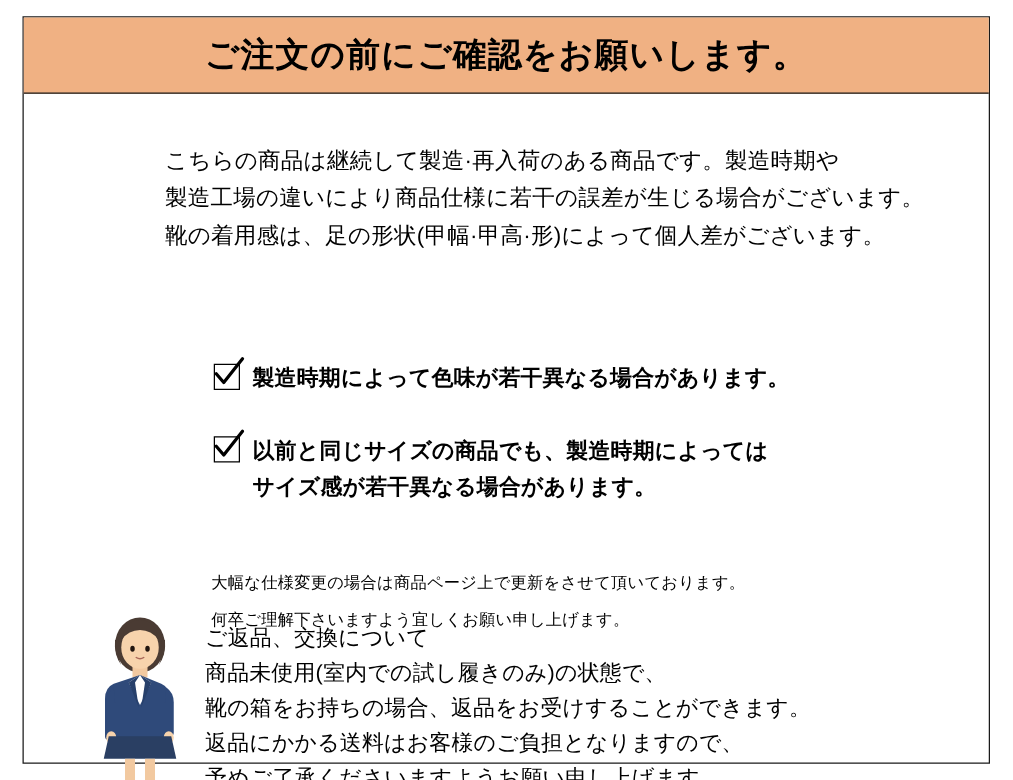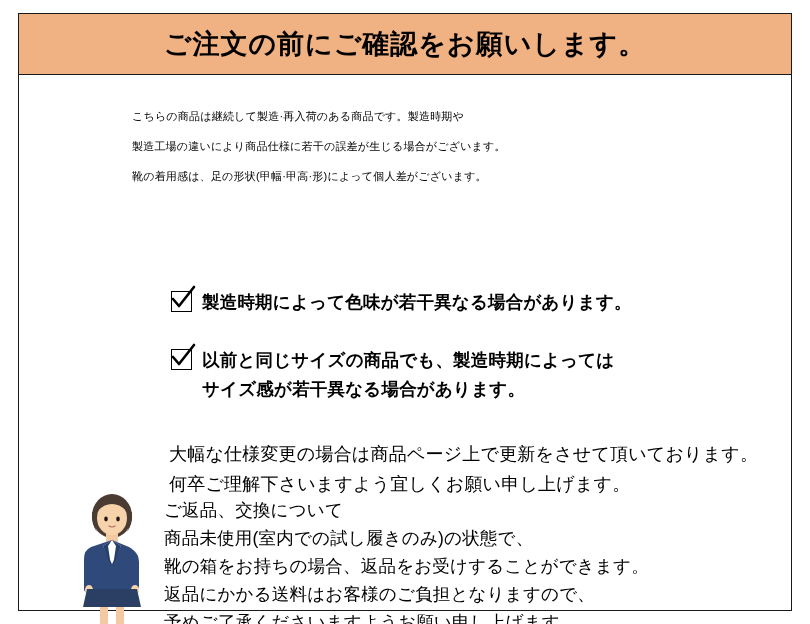--- a/index.html
+++ b/index.html
@@ -46,22 +46,22 @@
     white-space: nowrap;
   }
   .body-area {
     position: relative;
     height: 536px;
     padding: 0;
   }
   .intro {
     position: absolute;
     left: 113px;
-    top: 26px;
-    font-size: 11px;
+    top: 38px;
+    font-size: 18px;
     line-height: 30px;
     white-space: pre-line;
     letter-spacing: 0.2px;
   }
   .check-block {
     position: absolute;
     left: 152px;
     display: flex;
     align-items: flex-start;
     gap: 10px;
@@ -87,22 +87,22 @@
   .check-text {
     font-size: 17.5px;
     font-weight: bold;
     line-height: 29px;
     white-space: pre-line;
     letter-spacing: 0.2px;
   }
   .notice {
     position: absolute;
     left: 150px;
-    top: 364px;
-    font-size: 18px;
+    top: 376px;
+    font-size: 13px;
     line-height: 30px;
     white-space: pre-line;
     letter-spacing: 0.2px;
   }
   .return-text {
     position: absolute;
     left: 145px;
     top: 421px;
     font-size: 17.5px;
     line-height: 28px;

